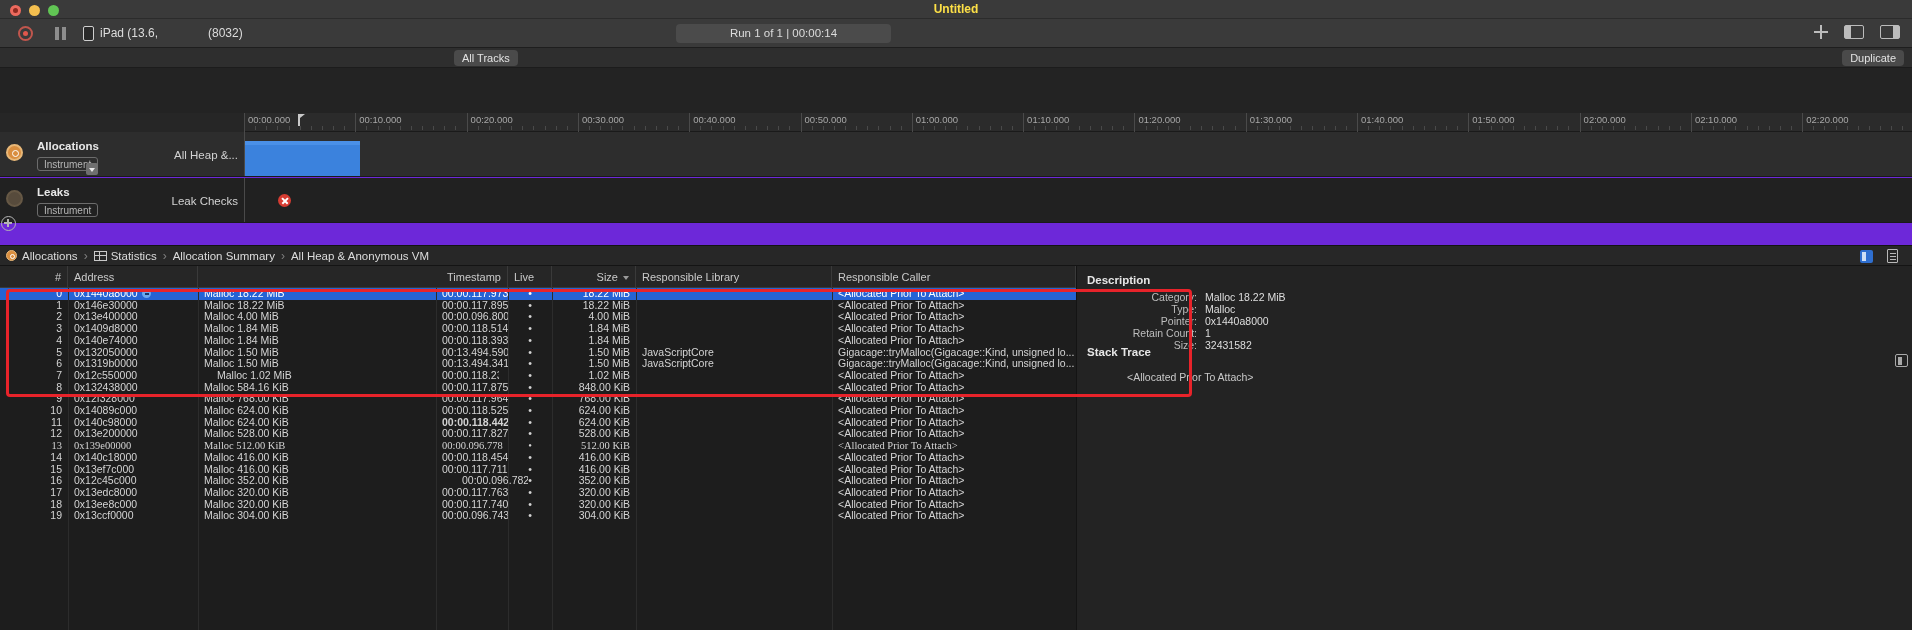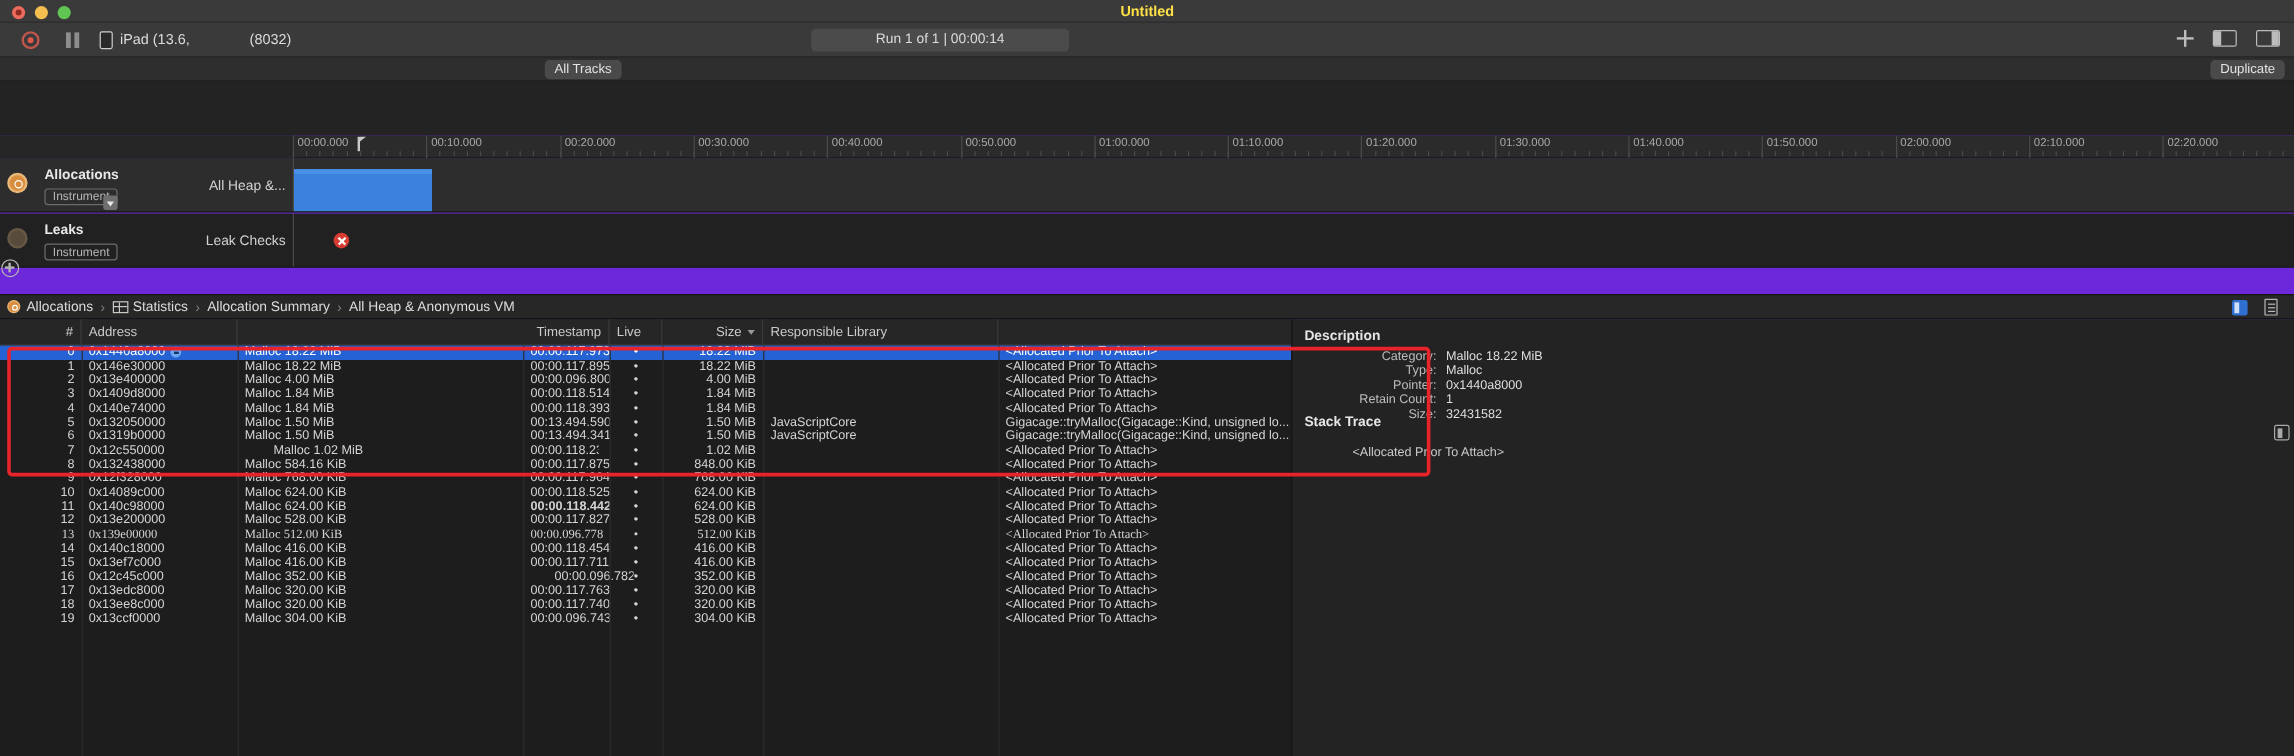--- a/index.html
+++ b/index.html
@@ -588,20 +588,21 @@
   </div>
 
   <div class="detail">
     <div class="thead" id="table-head">
         <div class="th r" style="left: 20px; width: 48px;">#</div>
         <div class="th" style="left: 68px; width: 130px;">Address</div>
         <div class="th r" style="left: 436px; width: 72px;">Timestamp</div>
         <div class="th c" style="left: 508px; width: 44px;">Live</div>
         <div class="th r" style="left: 552px; width: 84px;">Size<span class="sort-caret"></span></div>
         <div class="th" style="left: 636px; width: 196px;">Responsible Library</div>
+        <div class="th" style="left: 832px; width: 244px;">Responsible Caller</div>
       </div>
     <div class="tbody" id="table-body">
         <div class="row sel" style="top: 0px;">
           <div class="cell r" style="left: 20px; width: 48px;">0</div>
           <div class="cell" style="left: 68px; width: 130px;">0x1440a8000</div>
           <div class="addr-badge" style="left: 142px;"></div>
           <div class="cell" style="left: 198px; width: 238px;">Malloc 18.22 MiB</div>
           <div class="cell r" style="left: 436px; width: 72px;">00:00.117.973</div>
           <div class="cell c" style="left: 508px; width: 44px;">•</div>
           <div class="cell r" style="left: 552px; width: 84px;">18.22 MiB</div>
@@ -664,21 +665,21 @@
           <div class="cell" style="left: 198px; width: 238px;">Malloc 1.50 MiB</div>
           <div class="cell r" style="left: 436px; width: 72px;">00:13.494.341</div>
           <div class="cell c" style="left: 508px; width: 44px;">•</div>
           <div class="cell r" style="left: 552px; width: 84px;">1.50 MiB</div>
           <div class="cell" style="left: 636px; width: 196px;">JavaScriptCore</div>
           <div class="cell" style="left: 832px; width: 244px;">Gigacage::tryMalloc(Gigacage::Kind, unsigned lo...</div>
         </div>
         <div class="row" style="top: 81.9px;">
           <div class="cell r" style="left: 20px; width: 48px;">7</div>
           <div class="cell" style="left: 68px; width: 130px;">0x12c550000</div>
-          <div class="cell" style="left: 198px; width: 238px; margin-left: 24px;">Malloc 1.02 MiB</div>
+          <div class="cell" style="left: 187px; width: 238px; margin-left: 24px;">Malloc 1.02 MiB</div>
           <div class="cell r" style="left: 436px; width: 63px;">00:00.118.230</div>
           <div class="cell c" style="left: 508px; width: 44px;">•</div>
           <div class="cell r" style="left: 552px; width: 84px;">1.02 MiB</div>
           <div class="cell" style="left: 636px; width: 196px;"></div>
           <div class="cell" style="left: 832px; width: 244px;">&lt;Allocated Prior To Attach&gt;</div>
         </div>
         <div class="row" style="top: 93.6px;">
           <div class="cell r" style="left: 20px; width: 48px;">8</div>
           <div class="cell" style="left: 68px; width: 130px;">0x132438000</div>
           <div class="cell" style="left: 198px; width: 238px;">Malloc 584.16 KiB</div>

